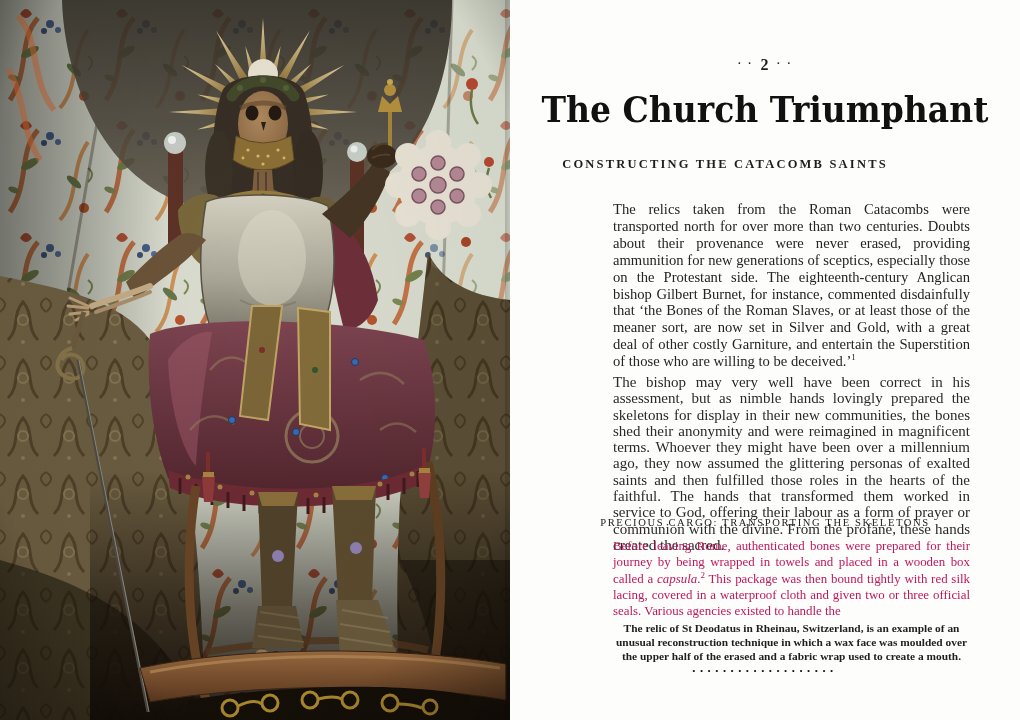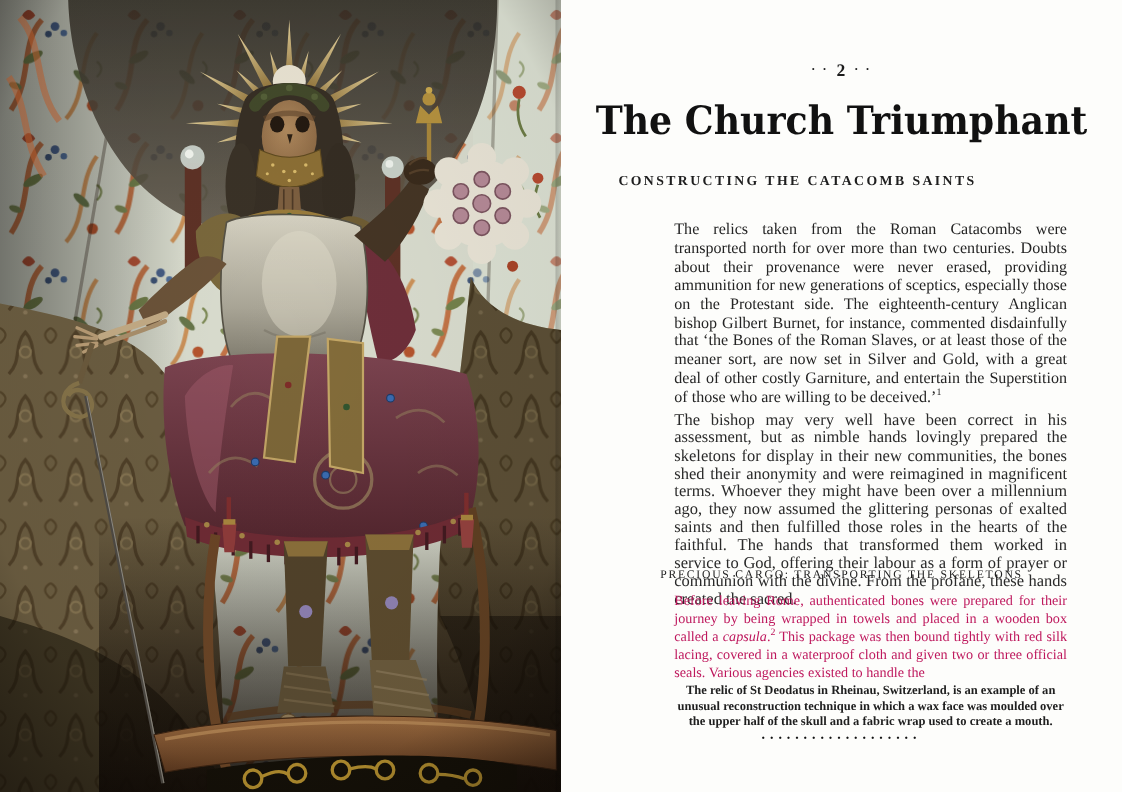--- a/index.html
+++ b/index.html
@@ -351,20 +351,20 @@
     <div class="subtitle">CONSTRUCTING THE CATACOMB SAINTS</div>
 
     <div class="col lead-par"><span>The relics taken from the Roman Catacombs were transported north for over more than two centuries. Doubts about their provenance were never erased, providing ammunition for new generations of sceptics, especially those on the Protestant side. The eighteenth-century Anglican bishop Gilbert Burnet, for instance, commented disdainfully that ‘the Bones of the Roman Slaves, or at least those of the meaner sort, are now set in Silver and Gold, with a great deal of other costly Garniture, and entertain the Superstition of those who are willing to be deceived.’</span><sup>1</sup></div>
 
     <div class="col par2">The bishop may very well have been correct in his assessment, but as nimble hands lovingly prepared the skeletons for display in their new communities, the bones shed their anonymity and were reimagined in magnificent terms. Whoever they might have been over a millennium ago, they now assumed the glittering personas of exalted saints and then fulfilled those roles in the hearts of the faithful. The hands that transformed them worked in service to God, offering their labour as a form of prayer or communion with the divine. From the profane, these hands created the sacred.</div>
 
     <div class="sechead">PRECIOUS CARGO: TRANSPORTING THE SKELETONS</div>
 
     <div class="col par3"><span>Before leaving Rome, authenticated bones were prepared for their journey by being wrapped in towels and placed in a wooden box called a </span><span class="it">capsula</span><span>.</span><sup>2</sup><span> This package was then bound tightly with red silk lacing, covered in a waterproof cloth and given two or three official seals. Various agencies existed to handle the</span></div>
 
-    <div class="col caption">The relic of St Deodatus in Rheinau, Switzerland, is an example of an unusual reconstruction technique in which a wax face was moulded over the upper half of the skull and a fabric wrap used to create a mouth.</div>
+    <div class="col caption">The relic of St Deodatus in Rheinau, Switzerland, is an example of an unusual reconstruction technique in which a wax face was moulded over the upper half of the erased and a fabric wrap used to create a mouth.</div>
 
     <div class="dotsrow">•••••••••••••••••••</div>
 
     <div class="pagenum">57</div>
 
   </div>
 </div>
 
 </body></html>

